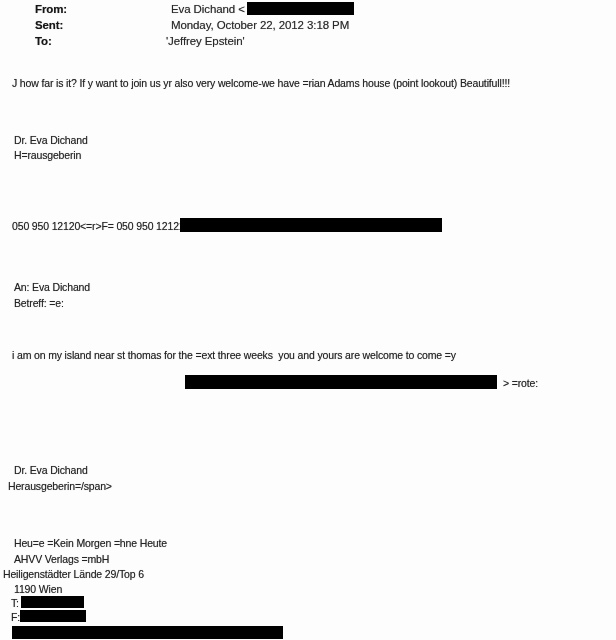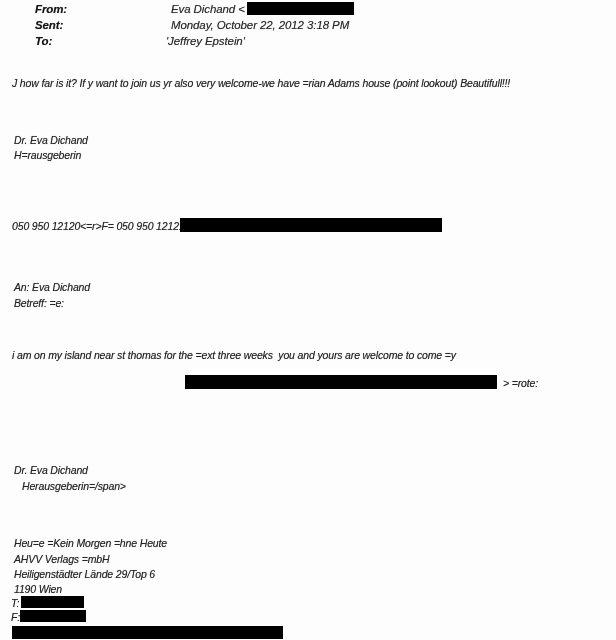--- a/index.html
+++ b/index.html
@@ -13,21 +13,20 @@
     overflow: hidden;
   }
   .ln {
     position: absolute;
     white-space: pre;
     font-size: 10.5px;
     letter-spacing: -0.15px;
     line-height: 13px;
     color: #242424;
     text-shadow: 0 0 0.7px rgba(45,45,45,0.55);
-    font-style: italic;
   }
   .hdr {
     font-size: 11.5px;
     letter-spacing: -0.1px;
     line-height: 14px;
     color: #2a2a2a;
   }
   .hdr-label {
     font-weight: 700;
     color: #161616;
@@ -63,25 +62,25 @@
   <span class="ln" style="left:14px; top:281px">An: Eva Dichand</span>
   <span class="ln" style="left:14px; top:297px">Betreff: =e:</span>
 
   <span class="ln" style="left:12px; top:349px">i am on my island near st thomas for the =ext three weeks  you and yours are welcome to come =y</span>
 
   <div class="bar" style="left:185px; top:375px; width:312px; height:14px"></div>
   <span class="ln" style="left:503px; top:377px">&gt; =rote:</span>
 
 
   <span class="ln" style="left:14px; top:464px">Dr. Eva Dichand</span>
-  <span class="ln" style="left:22px; top:480px">Herausgeberin=/span&gt;</span>
+  <span class="ln" style="left:8px; top:480px">Herausgeberin=/span&gt;</span>
 
   <span class="ln" style="left:14px; top:537px">Heu=e =Kein Morgen =hne Heute</span>
   <span class="ln" style="left:14px; top:553px">AHVV Verlags =mbH</span>
-  <span class="ln" style="left:14px; top:568px">Heiligenstädter Lände 29/Top 6</span>
+  <span class="ln" style="left:3px; top:568px">Heiligenstädter Lände 29/Top 6</span>
   <span class="ln" style="left:14px; top:583px">1190 Wien</span>
 
   <span class="ln" style="left:11px; top:597px">T:</span>
   <div class="bar" style="left:21px; top:596px; width:63px; height:12px"></div>
 
   <span class="ln" style="left:11px; top:611px">F:</span>
   <div class="bar" style="left:20px; top:610px; width:66px; height:12px"></div>
 
   <div class="bar" style="left:12px; top:626px; width:271px; height:13px"></div>
 

